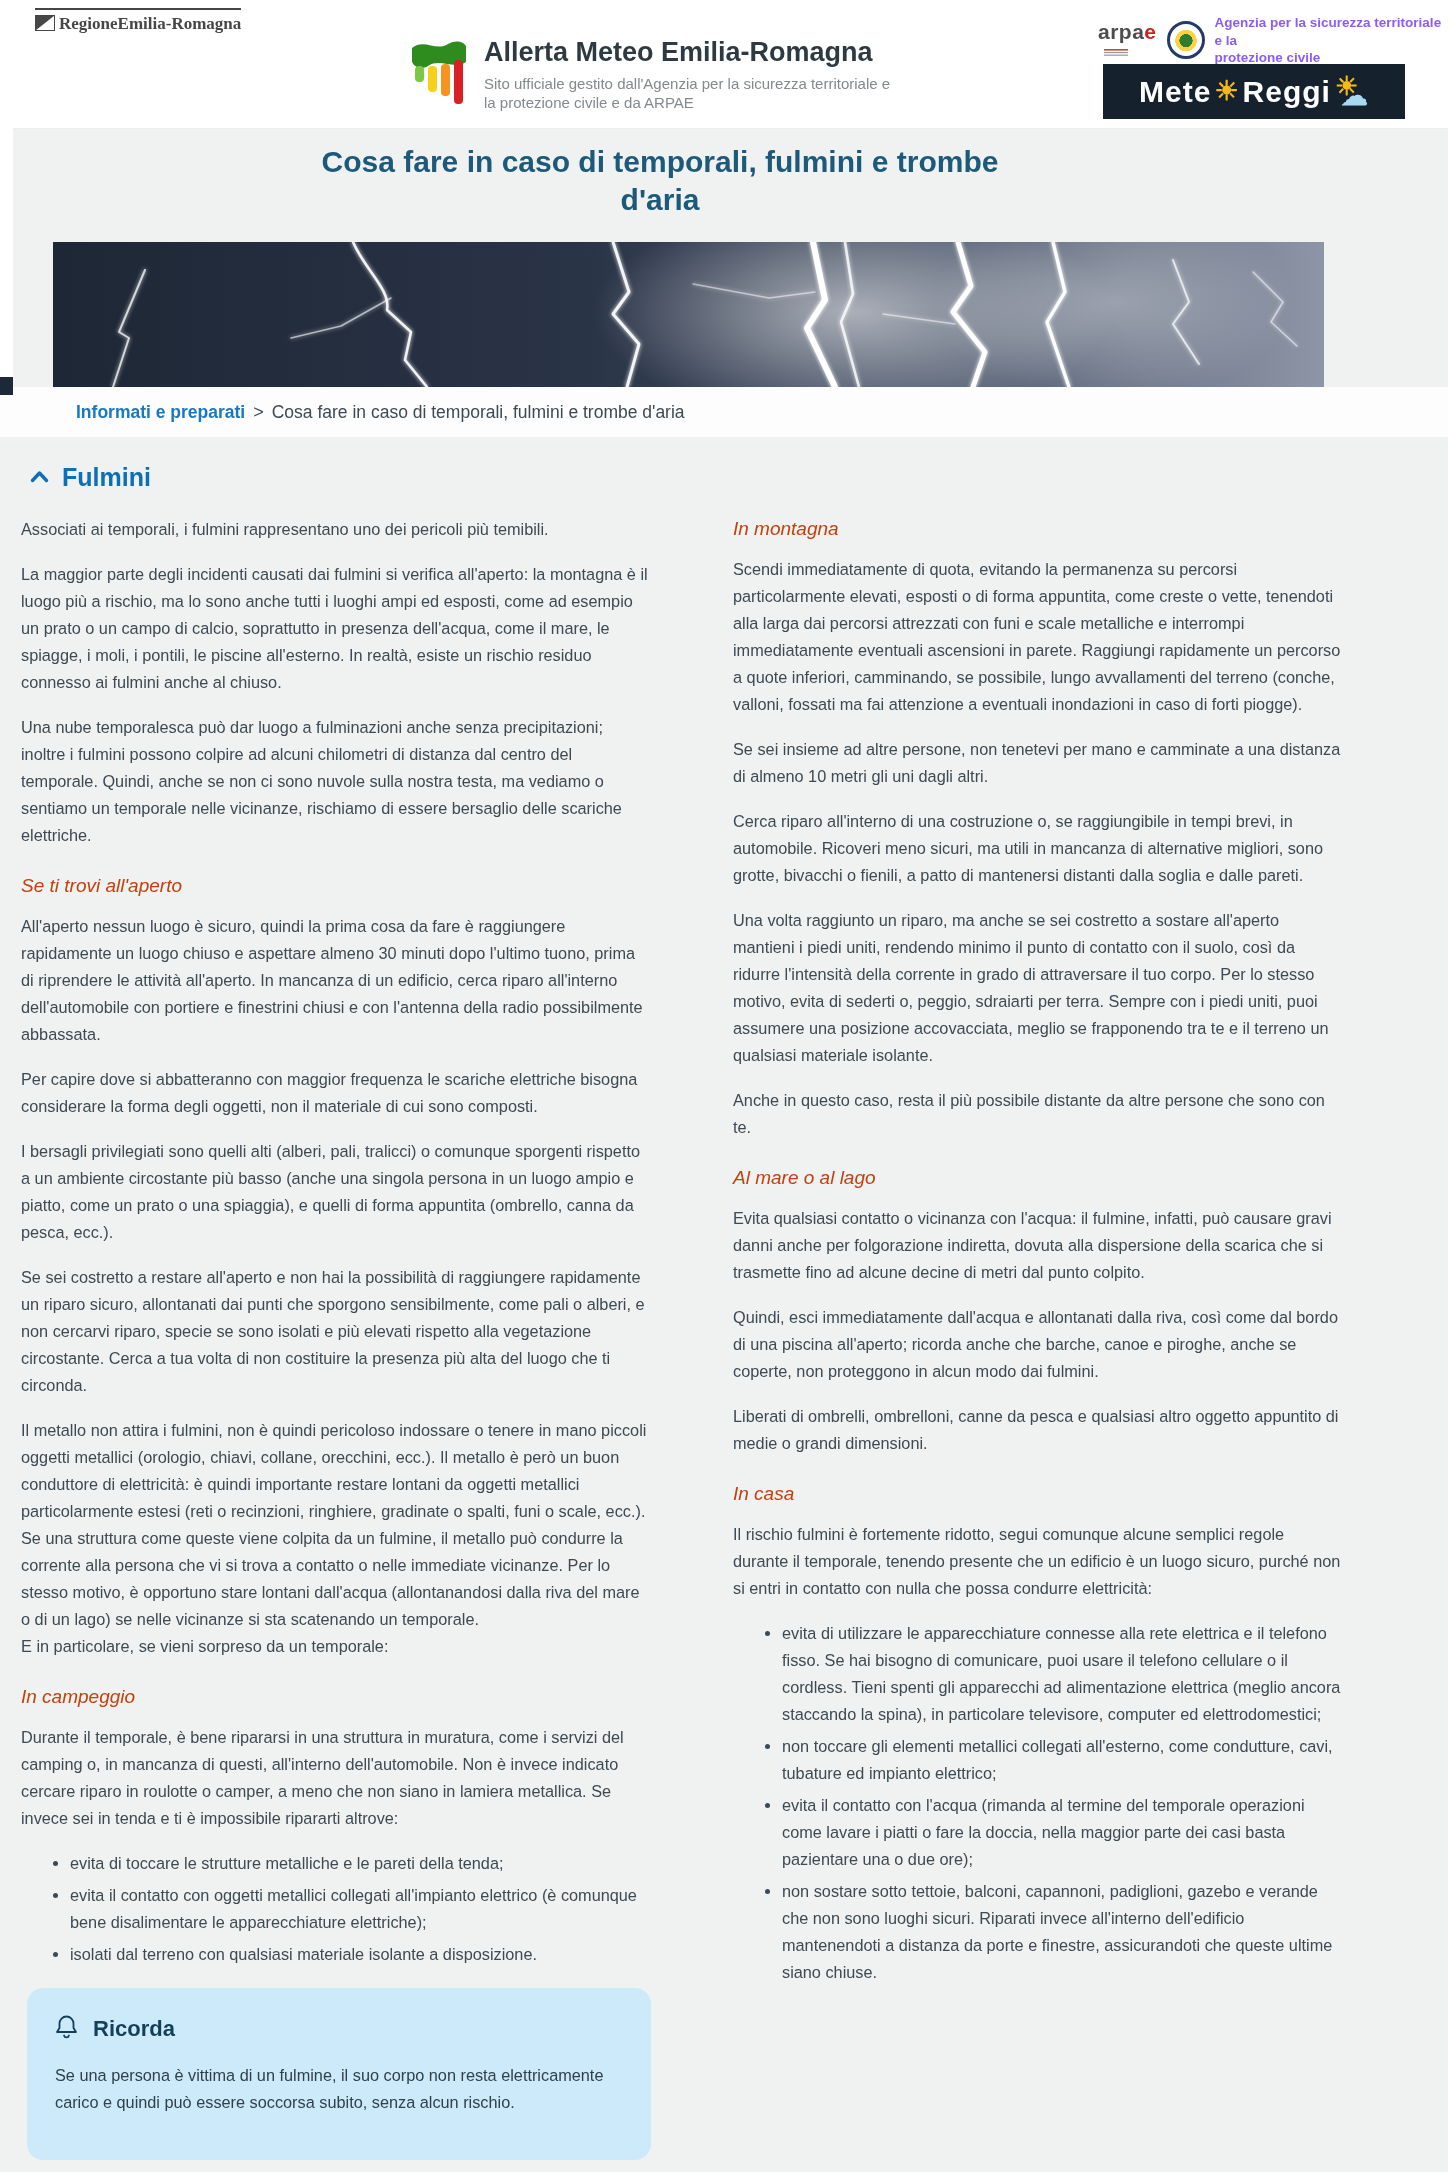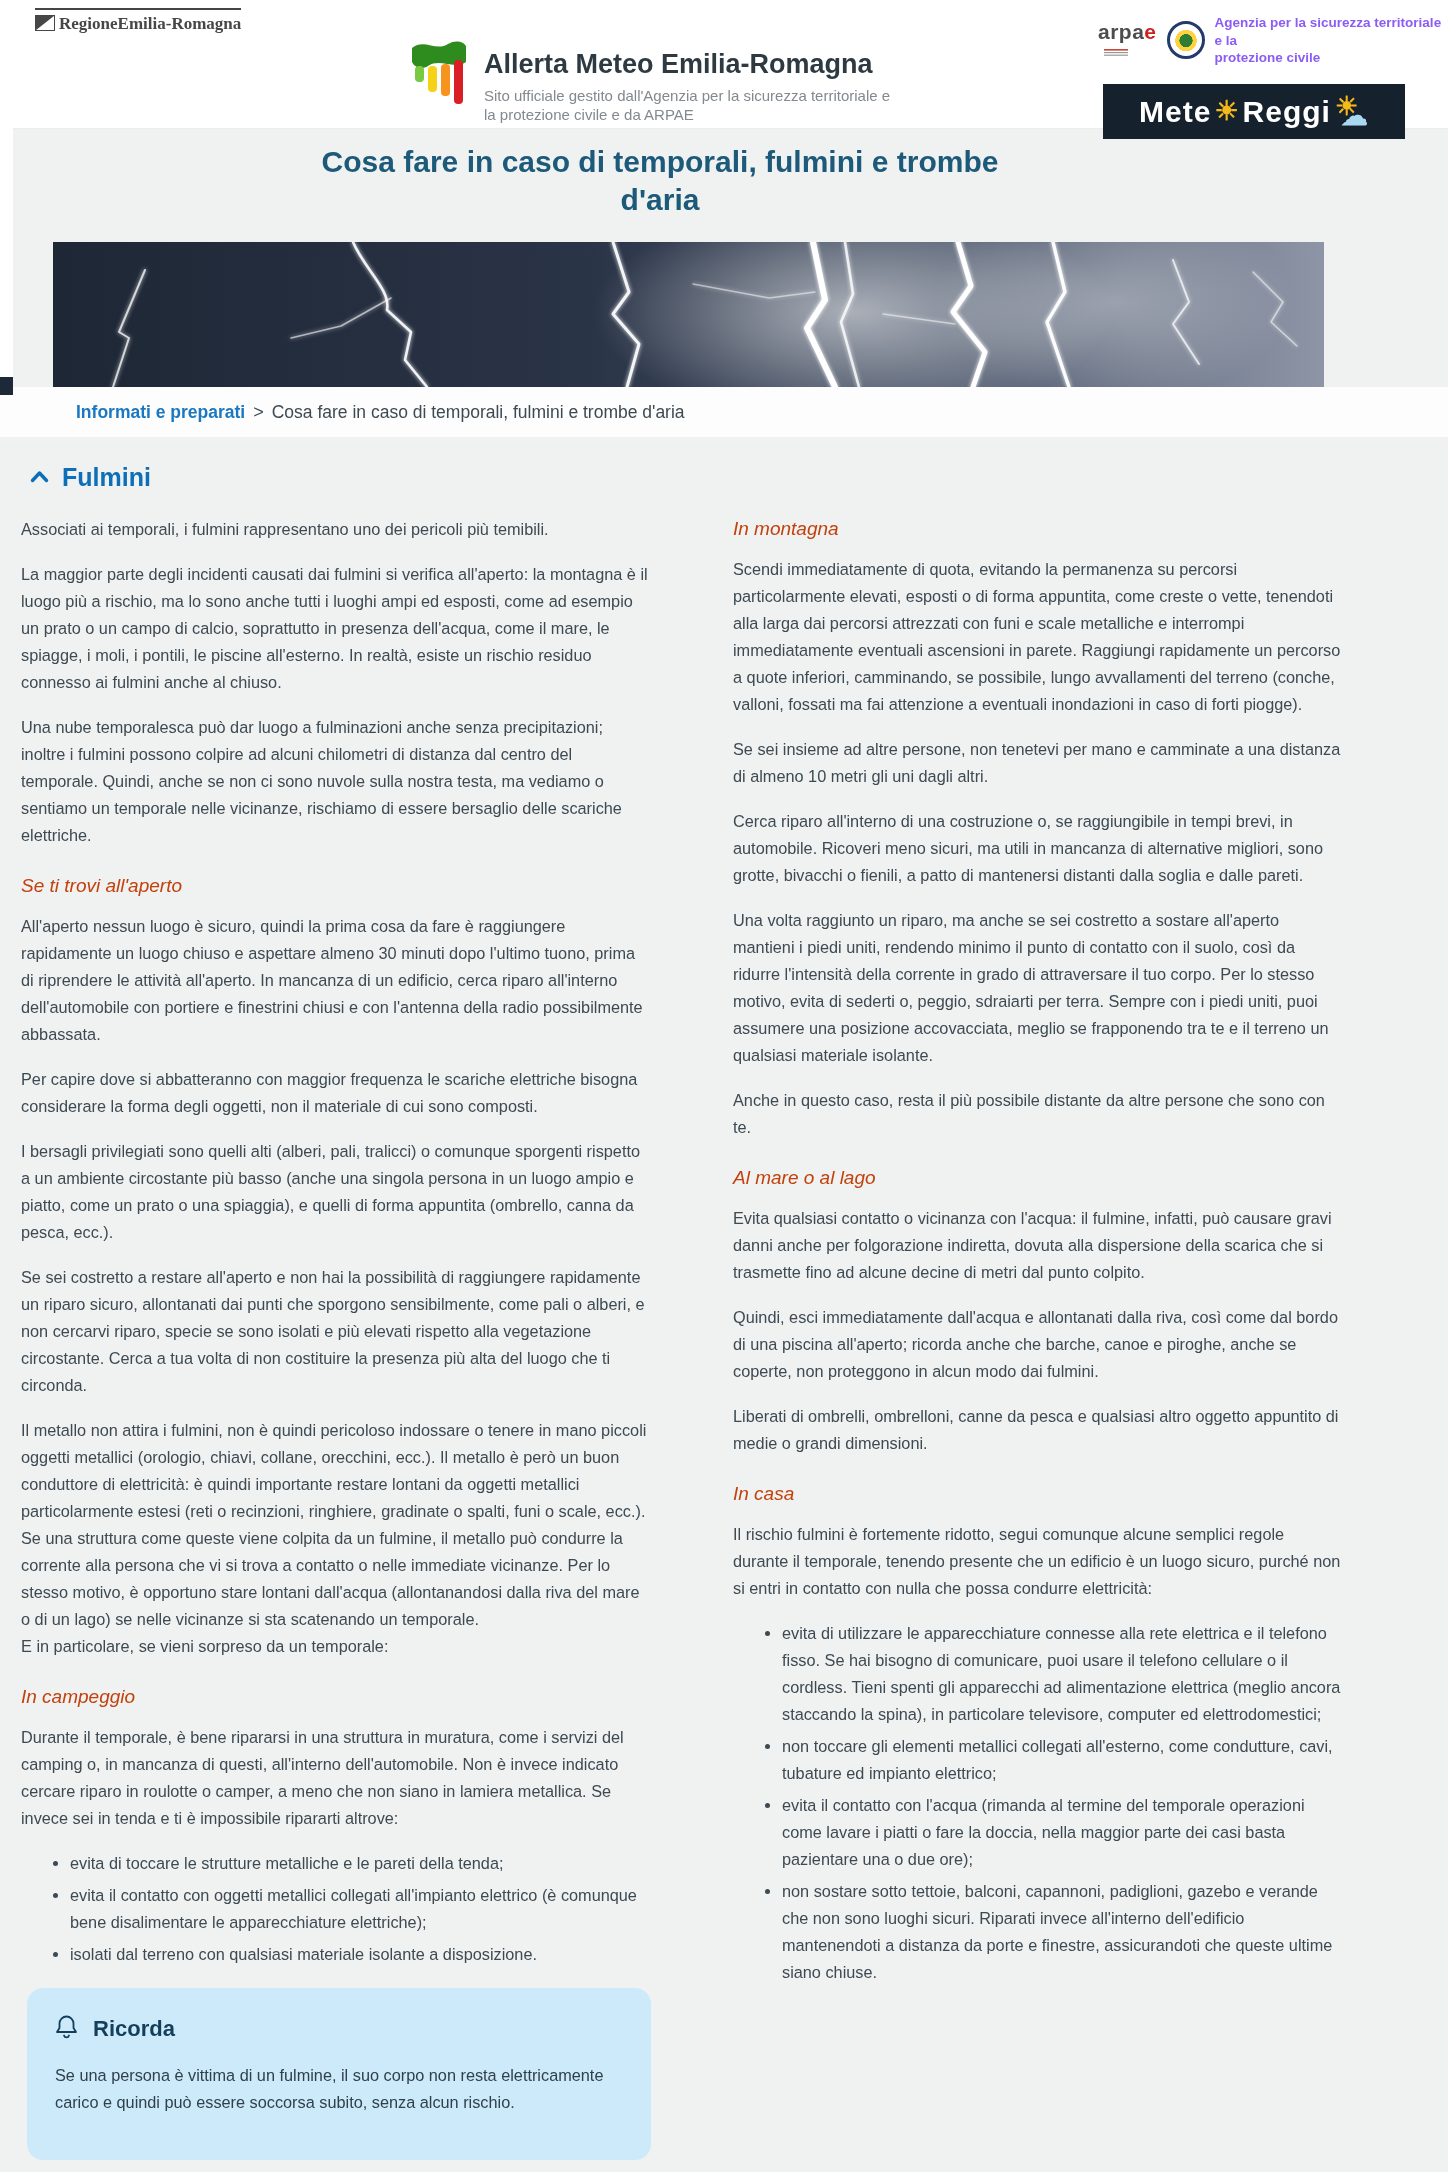--- a/index.html
+++ b/index.html
@@ -9,34 +9,34 @@
     font-family:"Liberation Sans", sans-serif;
     color:#3d4a52;
   }
   
   .header{height:128px;background:#fff;position:relative;border-bottom:1px solid #ececec;}
   .region-logo{position:absolute;left:35px;top:8px;display:flex;align-items:center;gap:4px;
     border-top:2px solid #454545;padding-top:3px;cursor:pointer;}
   .region-logo .mark{flex:0 0 auto;margin-top:2px;}
   .region-logo .rtext{font-family:"Liberation Serif", serif;font-size:17px;font-weight:bold;color:#474747;letter-spacing:0px;}
   .site-logo{position:absolute;left:410px;top:36px;display:flex;gap:16px;align-items:flex-start;cursor:pointer;}
-  .site-title{font-size:27px;font-weight:bold;color:#2e3a42;line-height:1.1;margin-top:14px;}
+  .site-title{font-size:27px;font-weight:bold;color:#2e3a42;line-height:1.1;margin-top:2px;}
   .site-sub{font-size:15px;color:#83898e;line-height:1.3;margin-top:6px;white-space:pre-line;}
   .agency{position:absolute;left:1098px;top:14px;display:flex;align-items:center;gap:10px;}
   .arpae{display:flex;flex-direction:column;line-height:1;cursor:pointer;}
   .arpae .word{font-size:21px;font-weight:bold;color:#4d4d4d;letter-spacing:.5px;}
   .arpae .word .e{color:#cc2222;}
   .arpae .sublines{margin-top:2px;}
   .roundel{width:32px;height:32px;border-radius:50%;flex:0 0 auto;
     border:3px solid #233a6b;
     background:radial-gradient(circle at 50% 52%, #2e7d32 0 28%, #ffd23f 29% 46%, #ffffff 47% 100%);}
   .agency-label{font-size:13.5px;font-weight:bold;color:#8b5cf6;line-height:1.3;white-space:pre-line;}
   .meteo-banner{position:absolute;left:1103px;top:64px;width:302px;height:55px;background:#16212e;
     color:#fff;display:flex;align-items:center;justify-content:center;gap:2px;
-    font-weight:bold;font-size:30px;letter-spacing:1px;cursor:pointer;margin-top:20px;}
+    font-weight:bold;font-size:30px;letter-spacing:1px;cursor:pointer;}
   .sun{color:#f5b919;font-size:27px;line-height:1;margin:0 1px;}
   .suncloud{position:relative;width:36px;height:34px;display:inline-block;}
   .suncloud .s{position:absolute;left:2px;top:-2px;color:#f5b919;font-size:26px;line-height:1;}
   .suncloud .c{position:absolute;left:8px;top:8px;color:#a9d9f0;font-size:27px;line-height:1;}
   
   .band{background:#f0f1f1;}
   .page-title{margin:0 auto;padding:14px 0 23px 0;width:740px;margin-left:290px;
     text-align:center;font-size:30px;line-height:38px;font-weight:600;color:#1d5a7a;}
   .hero{margin-left:53px;width:1271px;height:145px;display:block;}
   .left-sliver{position:absolute;left:0;top:128px;width:13px;height:262px;background:#fff;z-index:4;}

